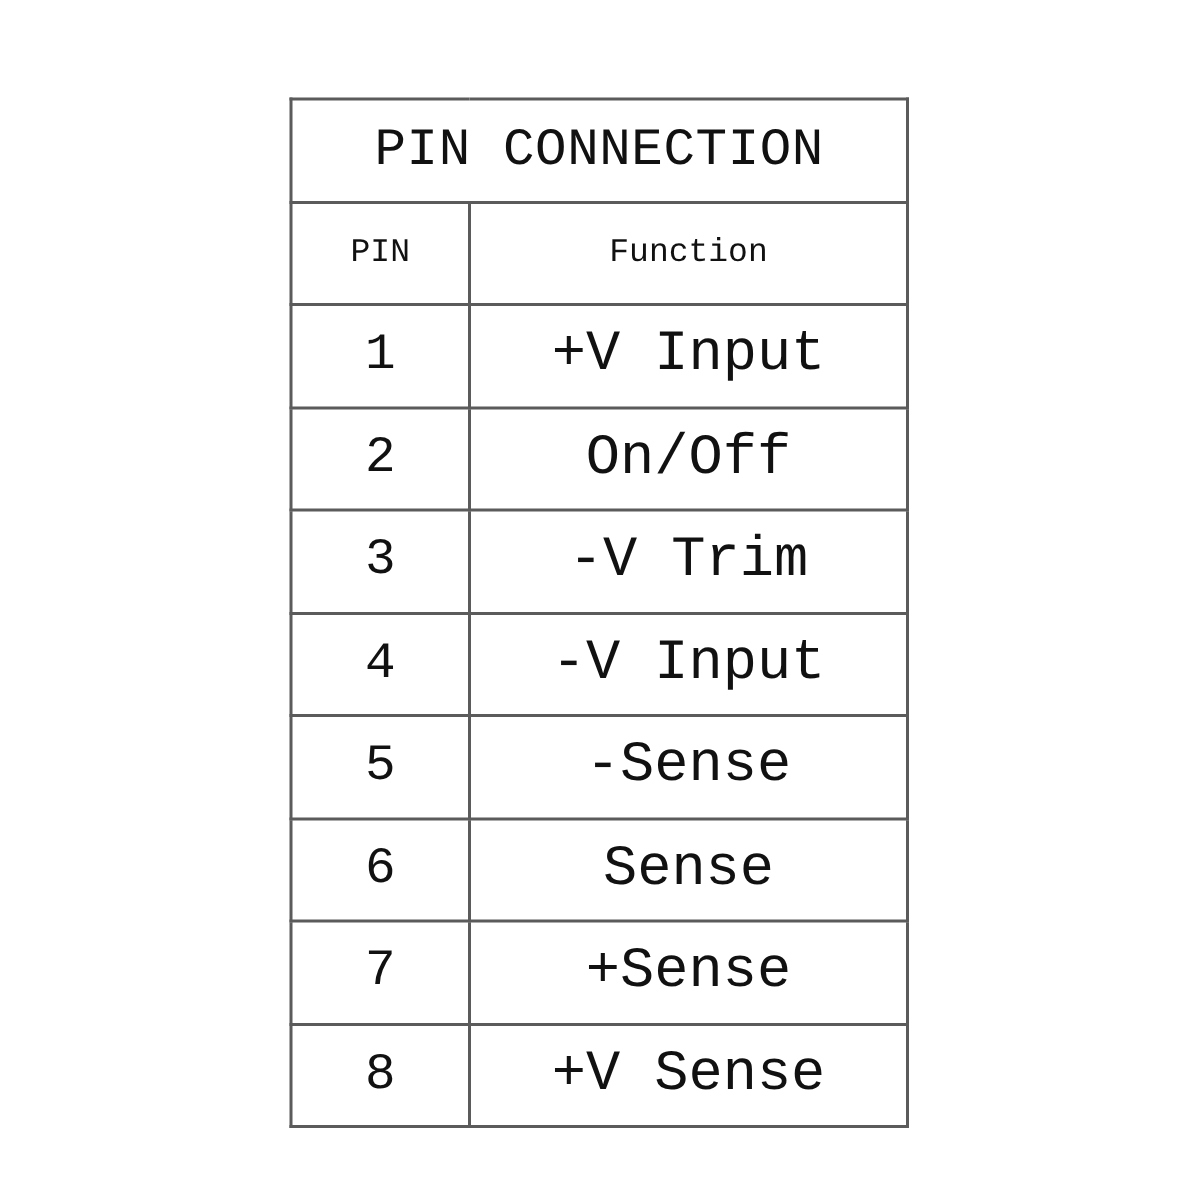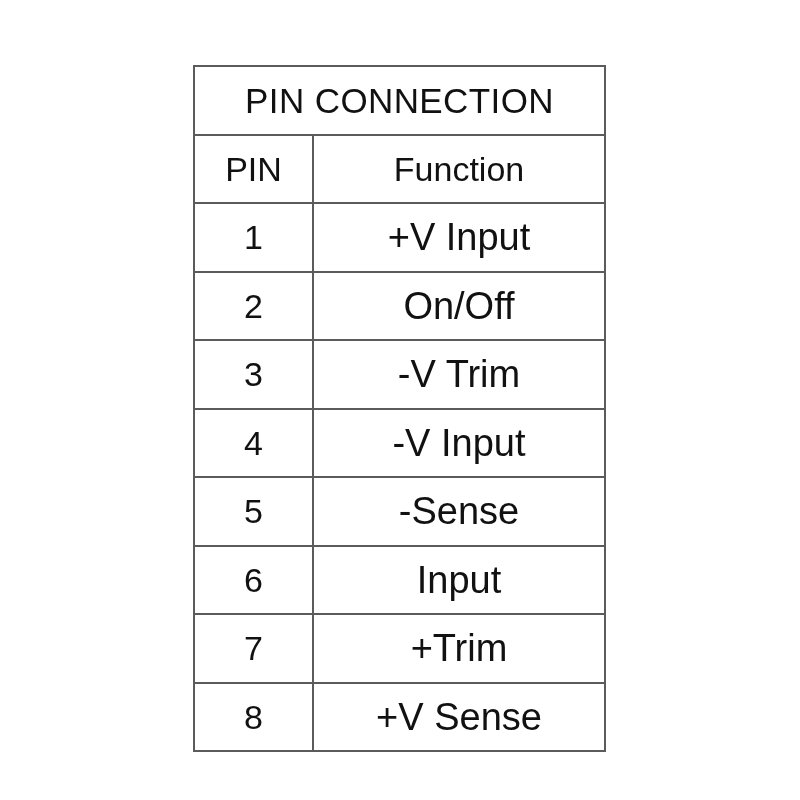--- a/index.html
+++ b/index.html
@@ -39,34 +39,34 @@
   #pin-table col.col-pin      { width: 119px; }
   #pin-table col.col-function { width: 292px; }
 
   #pin-table td {
     border: 2px solid #5b5b5b;
     padding: 0;
     margin: 0;
     text-align: center;
     vertical-align: middle;
     color: #111111;
-    font-family: Liberation Sans, sans-serif;
+    font-family: Liberation Mono, monospace;
     font-weight: 400;
     line-height: 1;
     height: 66.5px;
   }
 
   td.title-cell {
     font-size: 35px;
     letter-spacing: 0.4px;
     height: 68px;
   }
 
   td.header-cell {
-    font-size: 34px;
+    font-size: 22px;
   }
 
   td.pin-cell {
     font-size: 34px;
   }
 
   td.function-cell {
     font-size: 38px;
   }
 </style>
@@ -111,26 +111,26 @@
         <td class="function-cell">-V Input</td>
       </tr>
 
       <tr>
         <td class="pin-cell">5</td>
         <td class="function-cell">-Sense</td>
       </tr>
 
       <tr>
         <td class="pin-cell">6</td>
-        <td class="function-cell">Input</td>
+        <td class="function-cell">Sense</td>
       </tr>
 
       <tr>
         <td class="pin-cell">7</td>
-        <td class="function-cell">+Trim</td>
+        <td class="function-cell">+Sense</td>
       </tr>
 
       <tr>
         <td class="pin-cell">8</td>
         <td class="function-cell">+V Sense</td>
       </tr>
 
     </tbody>
   </table>
 

